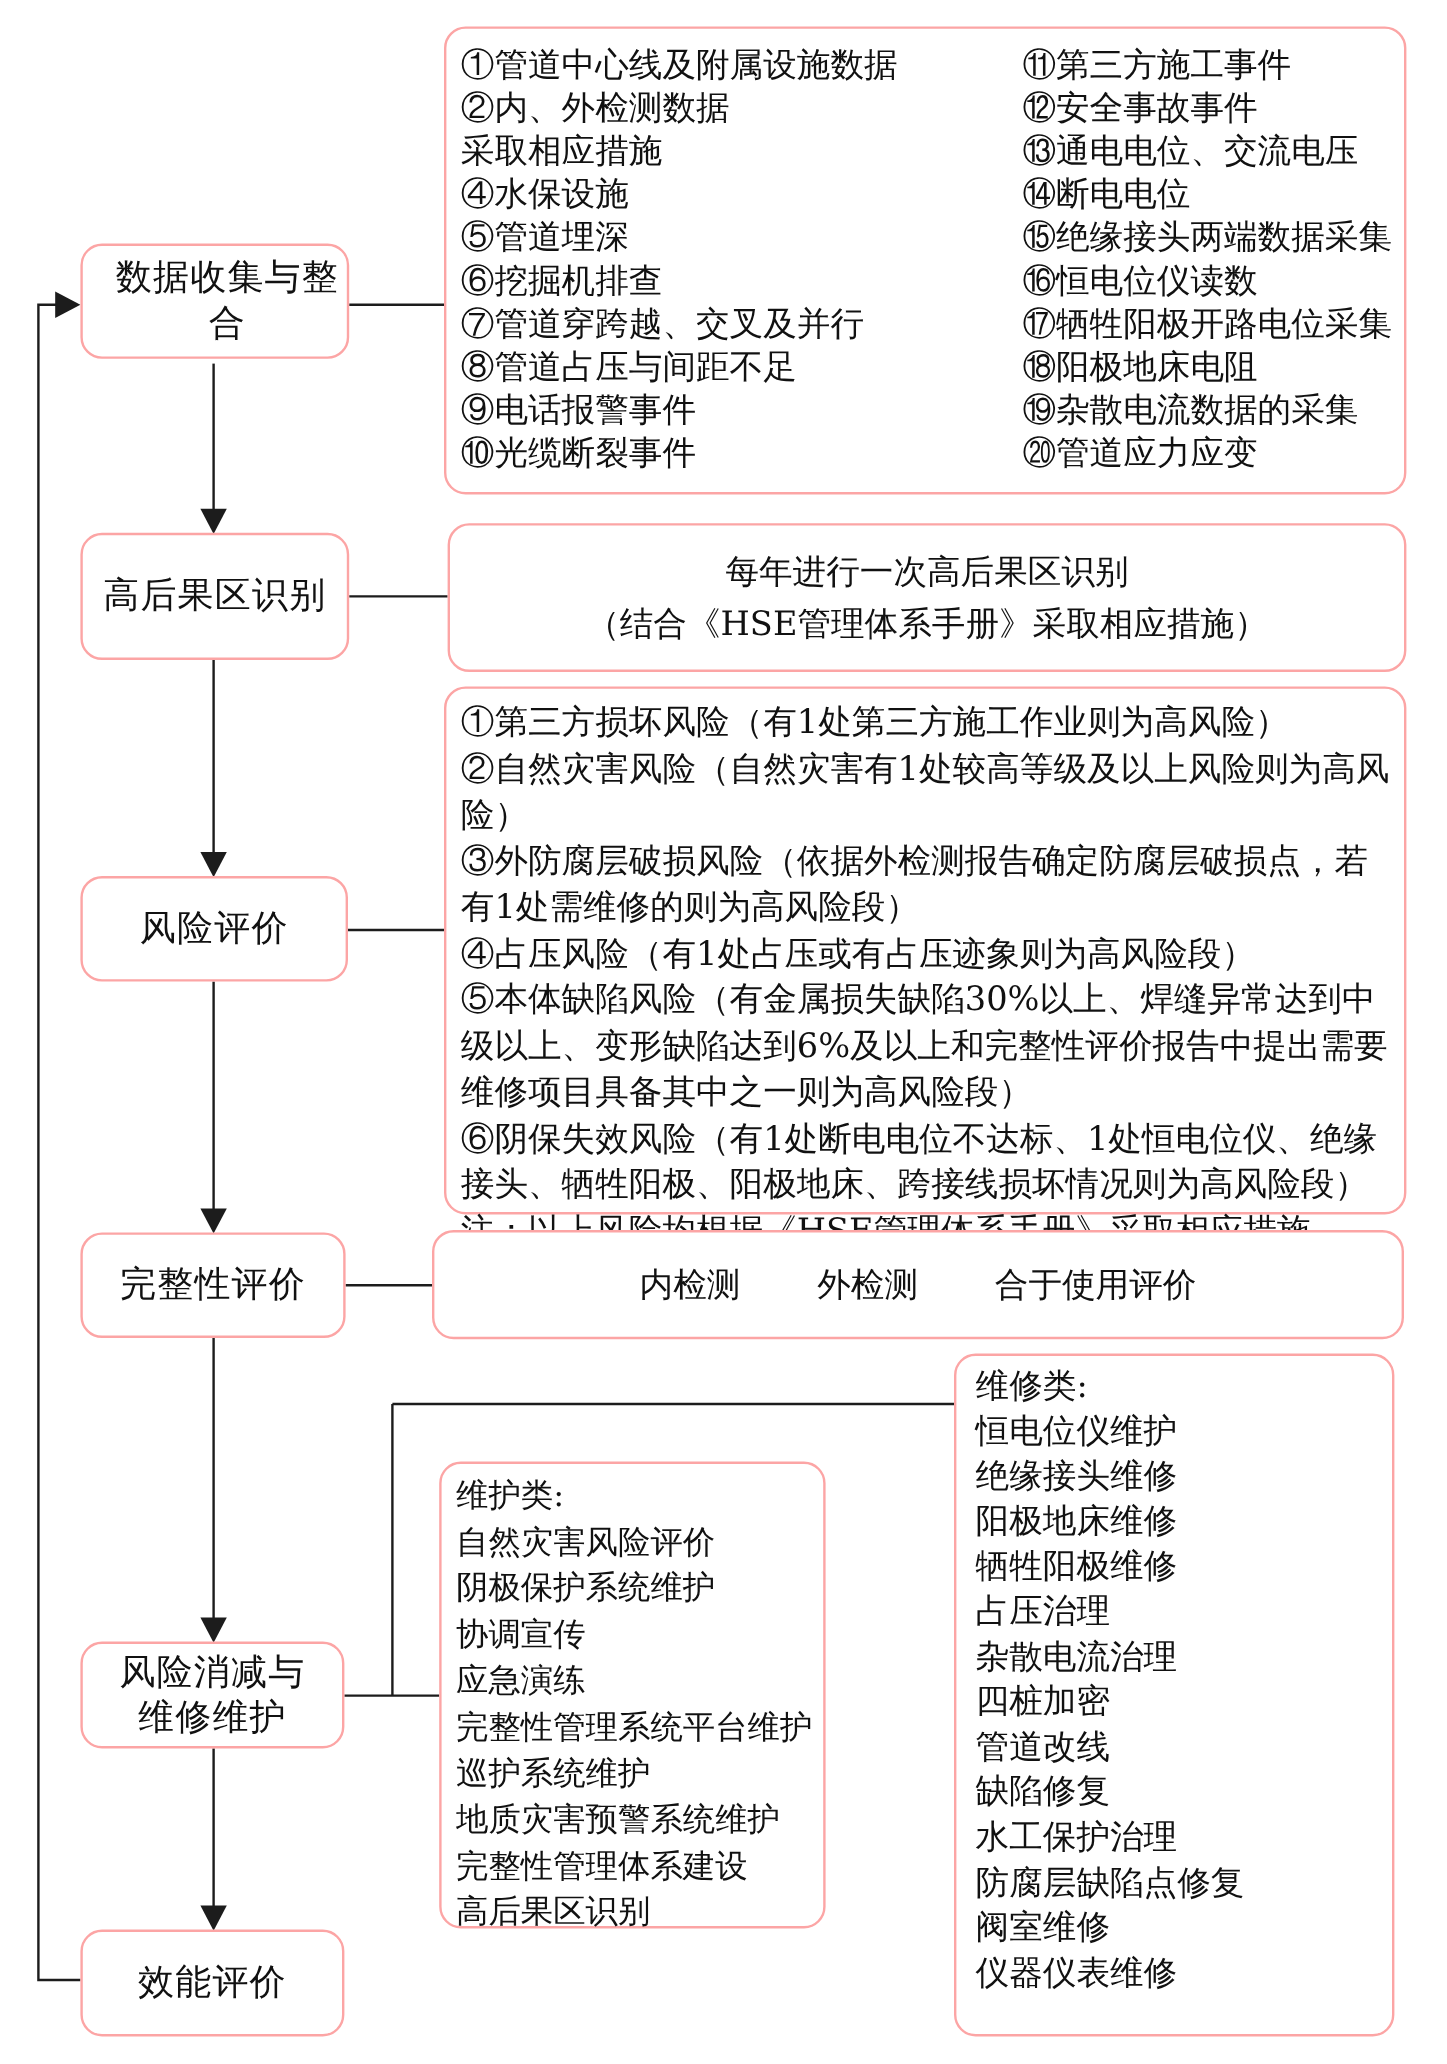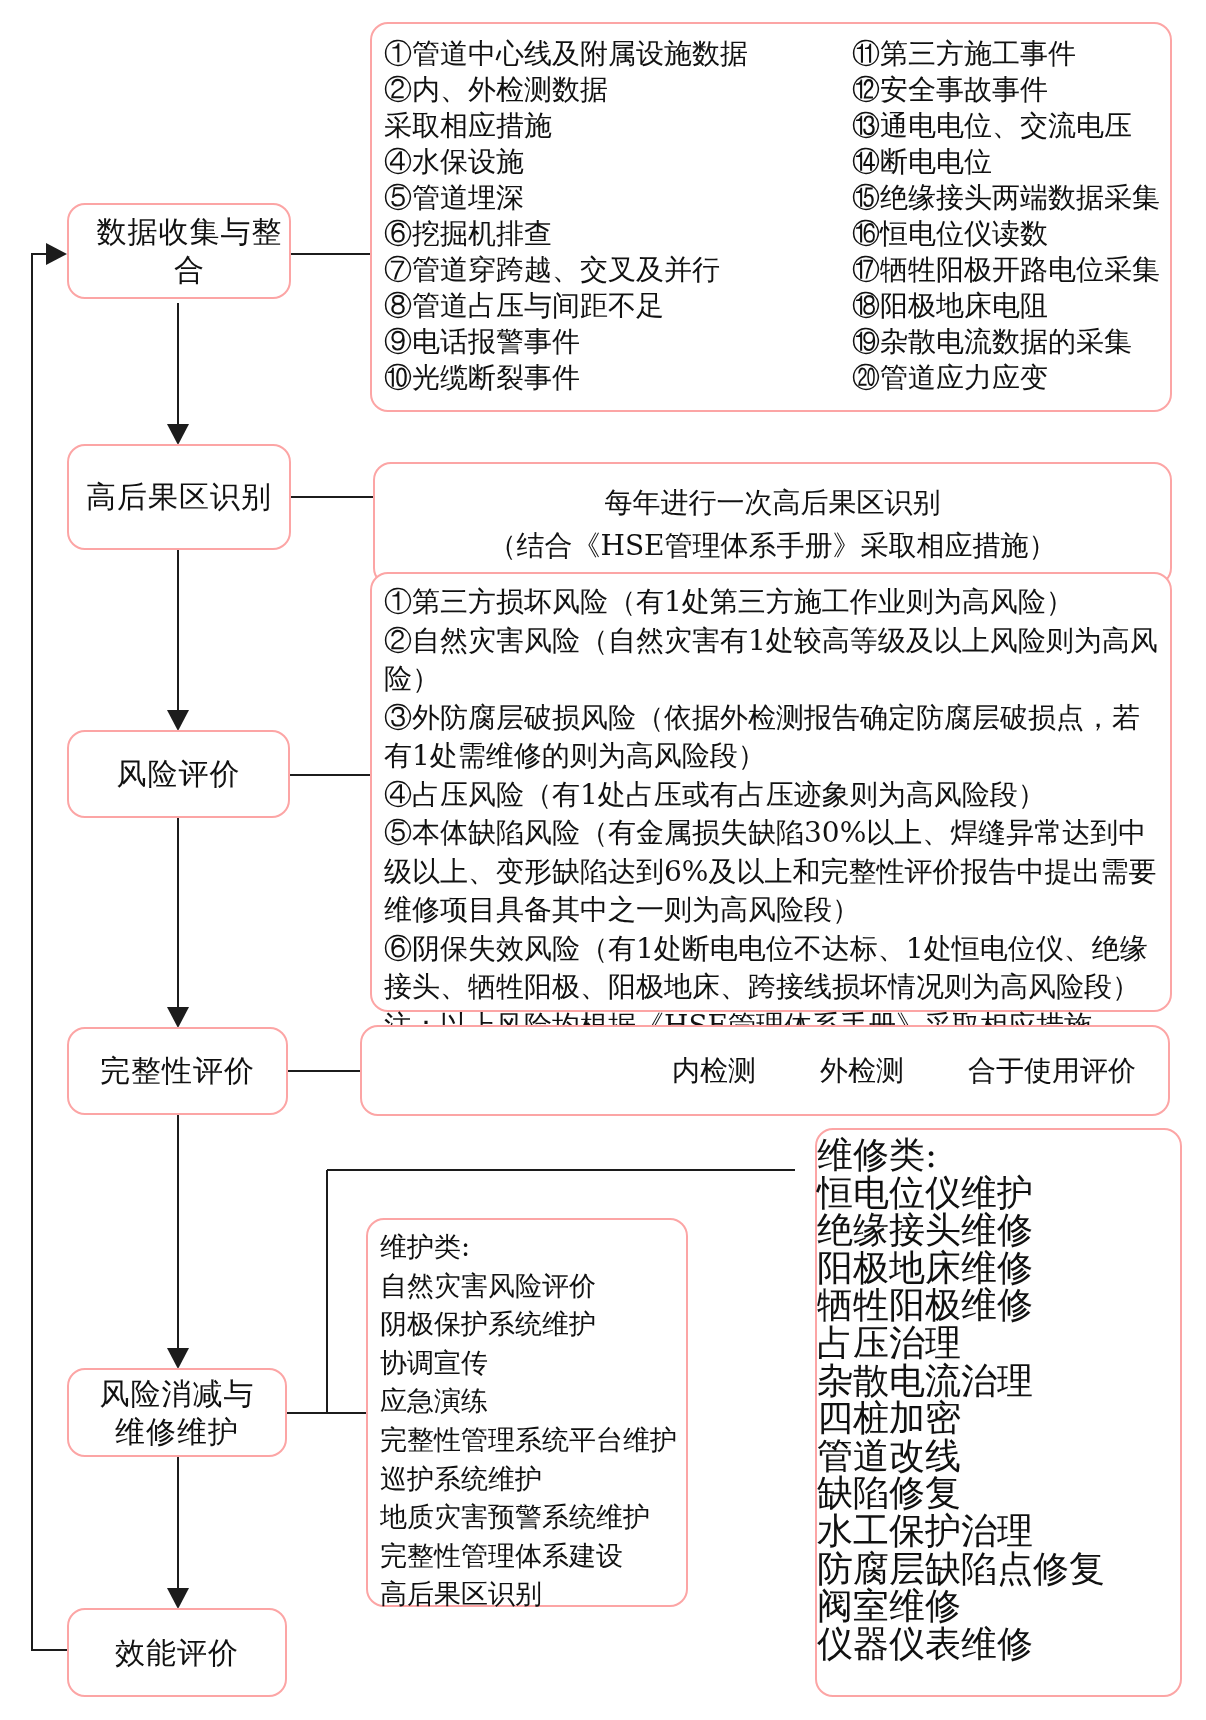--- a/index.html
+++ b/index.html
@@ -10,24 +10,24 @@
        box-sizing:border-box;}
   .flow{display:flex;flex-direction:column;align-items:center;justify-content:center;
         font-size:30px;letter-spacing:1px;text-align:center;line-height:38px;}
   .list{font-size:28px;line-height:36px;padding:12px 10px 8px 12px;}
   .cols{display:flex;}
   .col-left{width:468px;}
   .col-right{flex:1;}
   .centered2{display:flex;flex-direction:column;align-items:center;justify-content:center;
              font-size:28px;line-height:43px;text-align:center;}
   .riskbox{font-size:28px;line-height:38.5px;padding:9px 12px 4px 12px;}
-  .inspect{display:flex;align-items:center;justify-content:flex-end;font-size:28px;}
+  .inspect{display:flex;align-items:center;justify-content:center;font-size:28px;}
   .inspect span{margin:0 32px;}
   .maint{font-size:27px;line-height:38.6px;padding:8px 8px 4px 12px;}
-  .repair{font-size:36px;line-height:37.6px;padding:6px 8px 4px 0;margin-left:20px;}
+  .repair{font-size:28px;line-height:37.6px;padding:6px 8px 4px 16px;}
 </style>
 </head>
 <body>
 
 <div id="canvas">
 
   <svg class="wires" width="1206" height="1720" viewBox="0 0 1206 1720">
     <g stroke="#1c1c1c" stroke-width="2" fill="none">
 
       <line x1="178" y1="303" x2="178" y2="427"></line>
@@ -101,21 +101,21 @@
         <div>⑭断电电位</div>
         <div>⑮绝缘接头两端数据采集</div>
         <div>⑯恒电位仪读数</div>
         <div>⑰牺牲阳极开路电位采集</div>
         <div>⑱阳极地床电阻</div>
         <div>⑲杂散电流数据的采集</div>
         <div>⑳管道应力应变</div>
       </div>
   </div>
 
-  <div class="box centered2" style="left:373px;top:462px;width:799px;height:124px;">
+  <div class="box centered2" style="left:373px;top:436px;width:799px;height:124px;">
     <div>每年进行一次高后果区识别</div>
     <div>（结合《HSE管理体系手册》采取相应措施）</div>
   </div>
 
   <div class="box riskbox" style="left:370px;top:572px;width:802px;height:440px;">
     <div>
         <div>①第三方损坏风险（有1处第三方施工作业则为高风险）</div>
         <div>②自然灾害风险（自然灾害有1处较高等级及以上风险则为高风险）</div>
         <div>③外防腐层破损风险（依据外检测报告确定防腐层破损点，若有1处需维修的则为高风险段）</div>
         <div>④占压风险（有1处占压或有占压迹象则为高风险段）</div>

